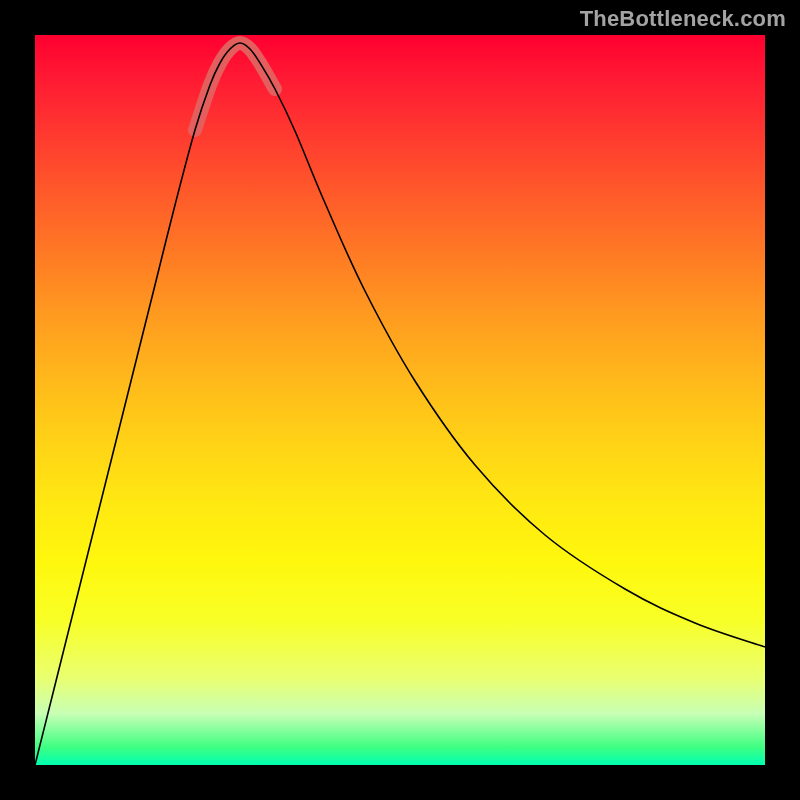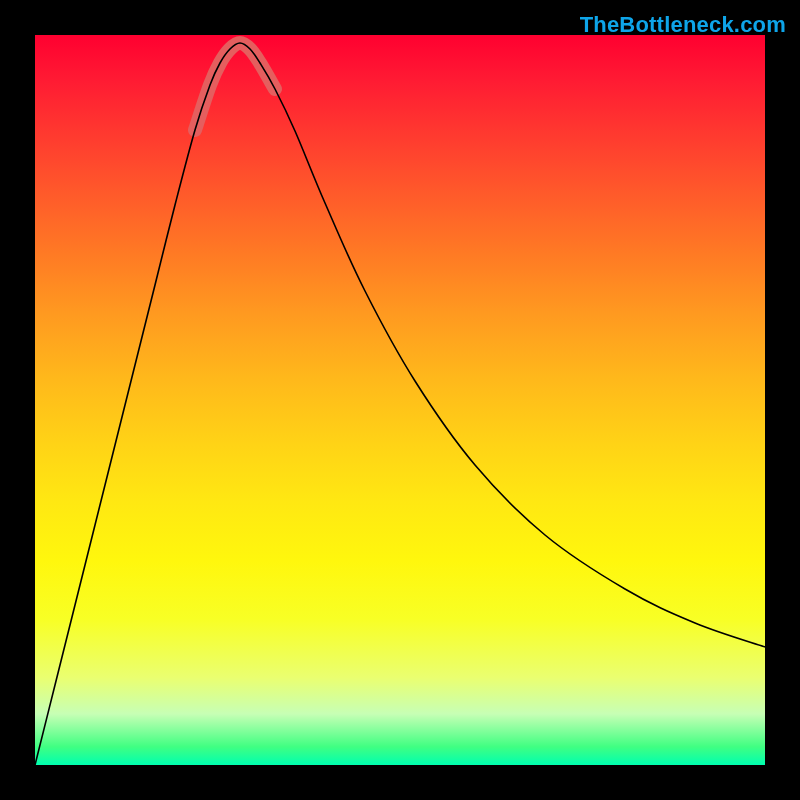--- a/index.html
+++ b/index.html
@@ -5,26 +5,26 @@
   * { margin: 0; padding: 0; box-sizing: border-box; }
   html, body { width: 800px; height: 800px; background: #000; overflow: hidden; }
   .frame {
     position: absolute;
     left: 0; top: 0;
     width: 800px; height: 800px;
     background: #000;
   }
   .watermark {
     position: absolute;
-    top: 12px;
+    top: 6px;
     right: 14px;
     font-family: Arial, Helvetica, sans-serif;
     font-size: 22px;
     font-weight: 600;
-    color: #0ea5e9;
+    color: #a3a3a3;
     letter-spacing: 0.2px;
     z-index: 10;
   }
   .plot-bg {
     position: absolute;
     left: 35px;
     top: 35px;
     width: 730px;
     height: 730px;
     background: linear-gradient(to bottom,

